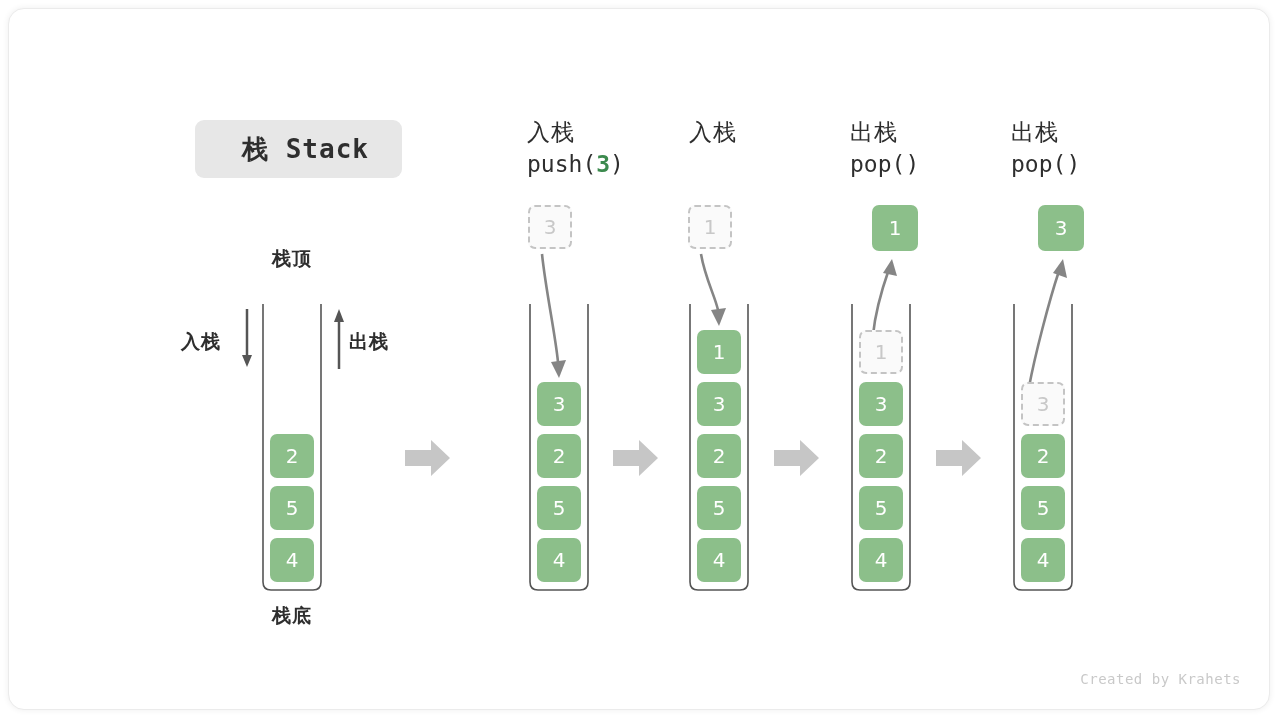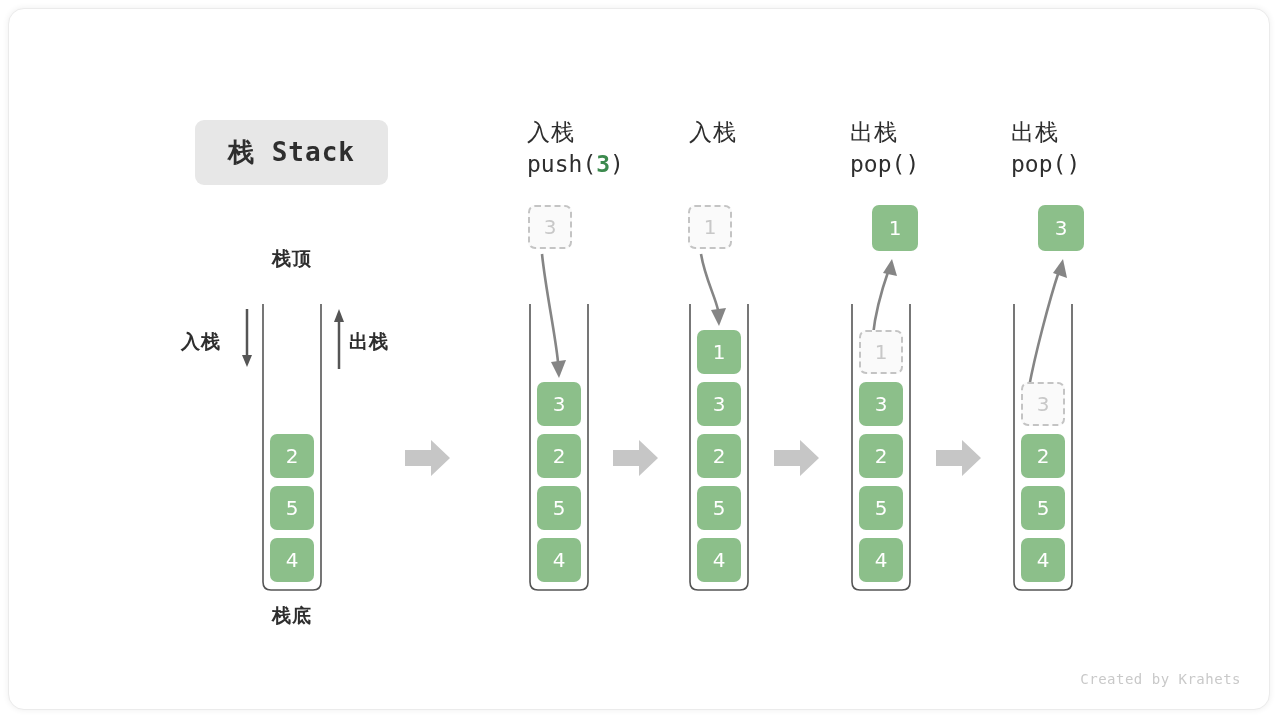--- a/index.html
+++ b/index.html
@@ -29,26 +29,27 @@
     overflow: hidden;
   }
 
   .abs { position: absolute; }
 
   
   #title-badge {
     left: 186px;
     top: 111px;
     width: 193px;
-    height: 65px;
+    height: 58px;
     background: #e7e7e7;
     border-radius: 9px;
     display: flex;
     align-items: center;
     justify-content: center;
+    padding-left: 14px;
   }
   #title-badge .title-text {
     font-family: "DejaVu Sans Mono", "Liberation Mono", monospace;
     font-size: 26px;
     font-weight: bold;
     color: #2e2e2e;
     letter-spacing: 1px;
   }
 
   

